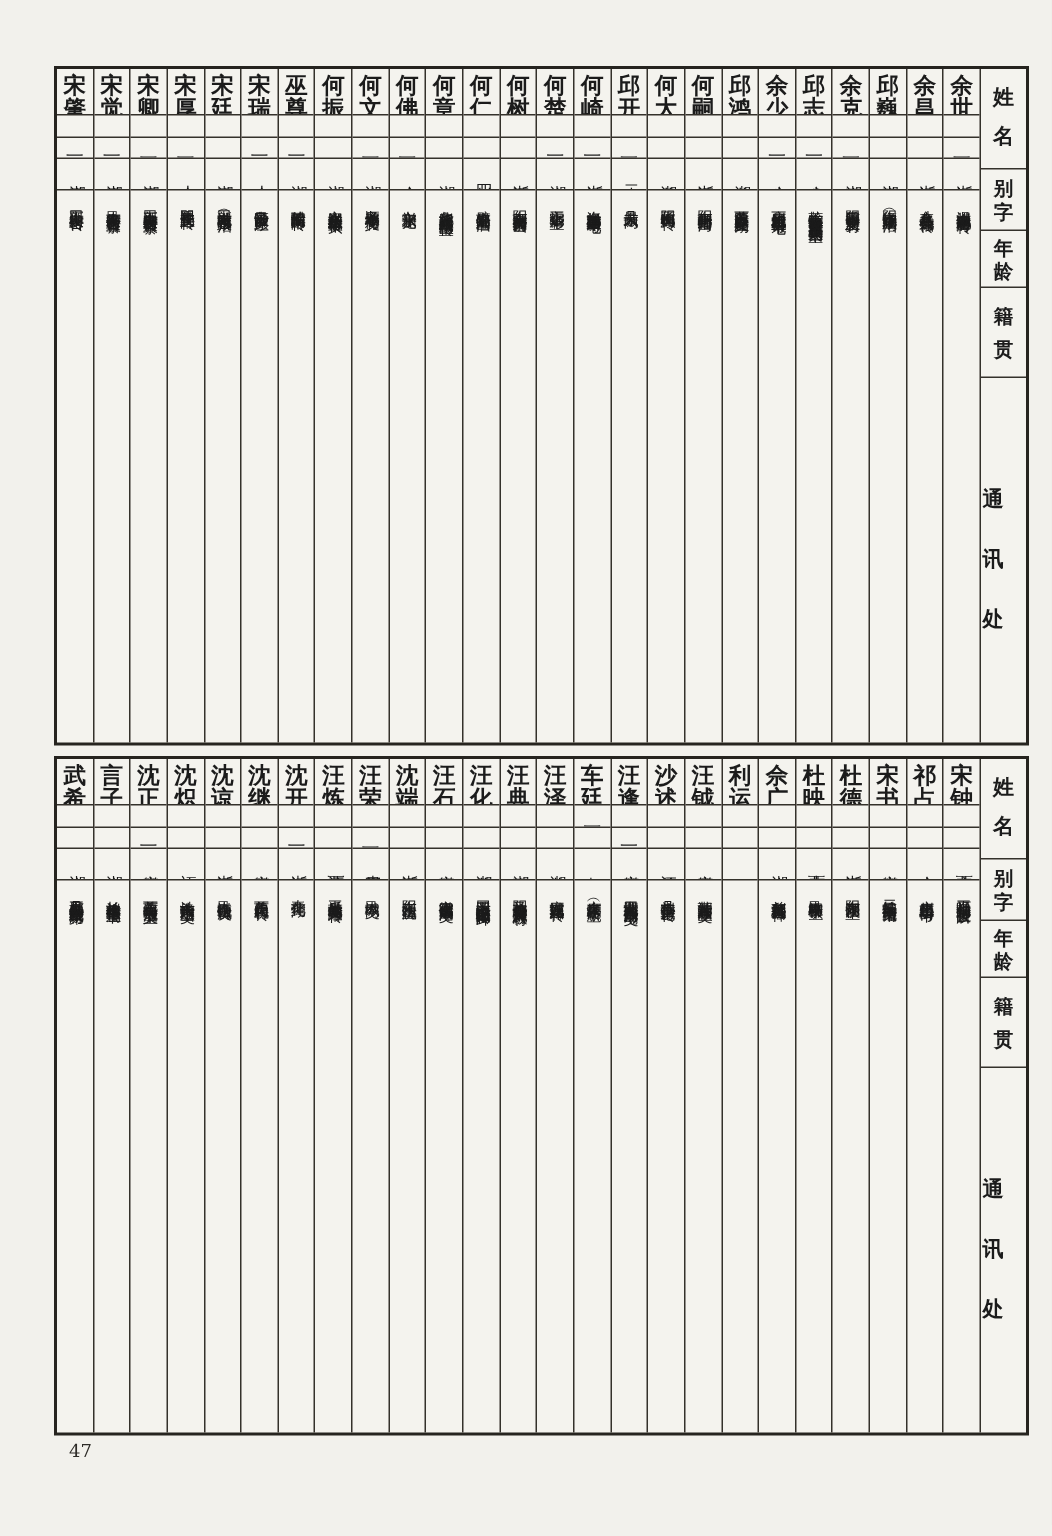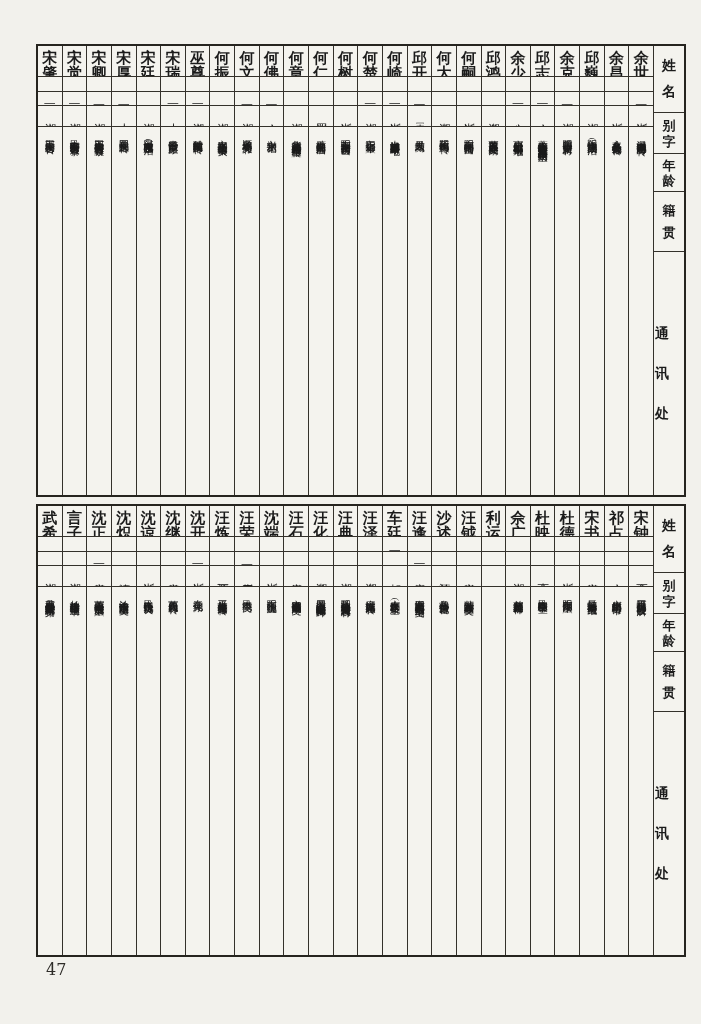--- a/index.html
+++ b/index.html
@@ -60,21 +60,21 @@
   }
   
   .header-col .cell{flex-direction:column;justify-content:center;font-weight:bold;}
   .header-col .c-name{font-size:14px;gap:12px;padding:0;}
   .h-alias{font-size:13px;gap:3px;}
   .h-age{font-size:13px;gap:2px;}
   .h-native{font-size:13px;gap:9px;}
   .h-addr{font-size:14px;gap:26px;}
   .pageno{
     position:absolute;left:46px;top:960px;
-    font-size:16px;color:#2e2c28;
+    font-size:12px;color:#2e2c28;
     font-family:"DejaVu Serif",serif;
   }
 </style>
 </head>
 <body>
 
 <div class="page">
   <div class="tables">
     <div class="dtable" id="table-0">
         <div class="col header-col">

